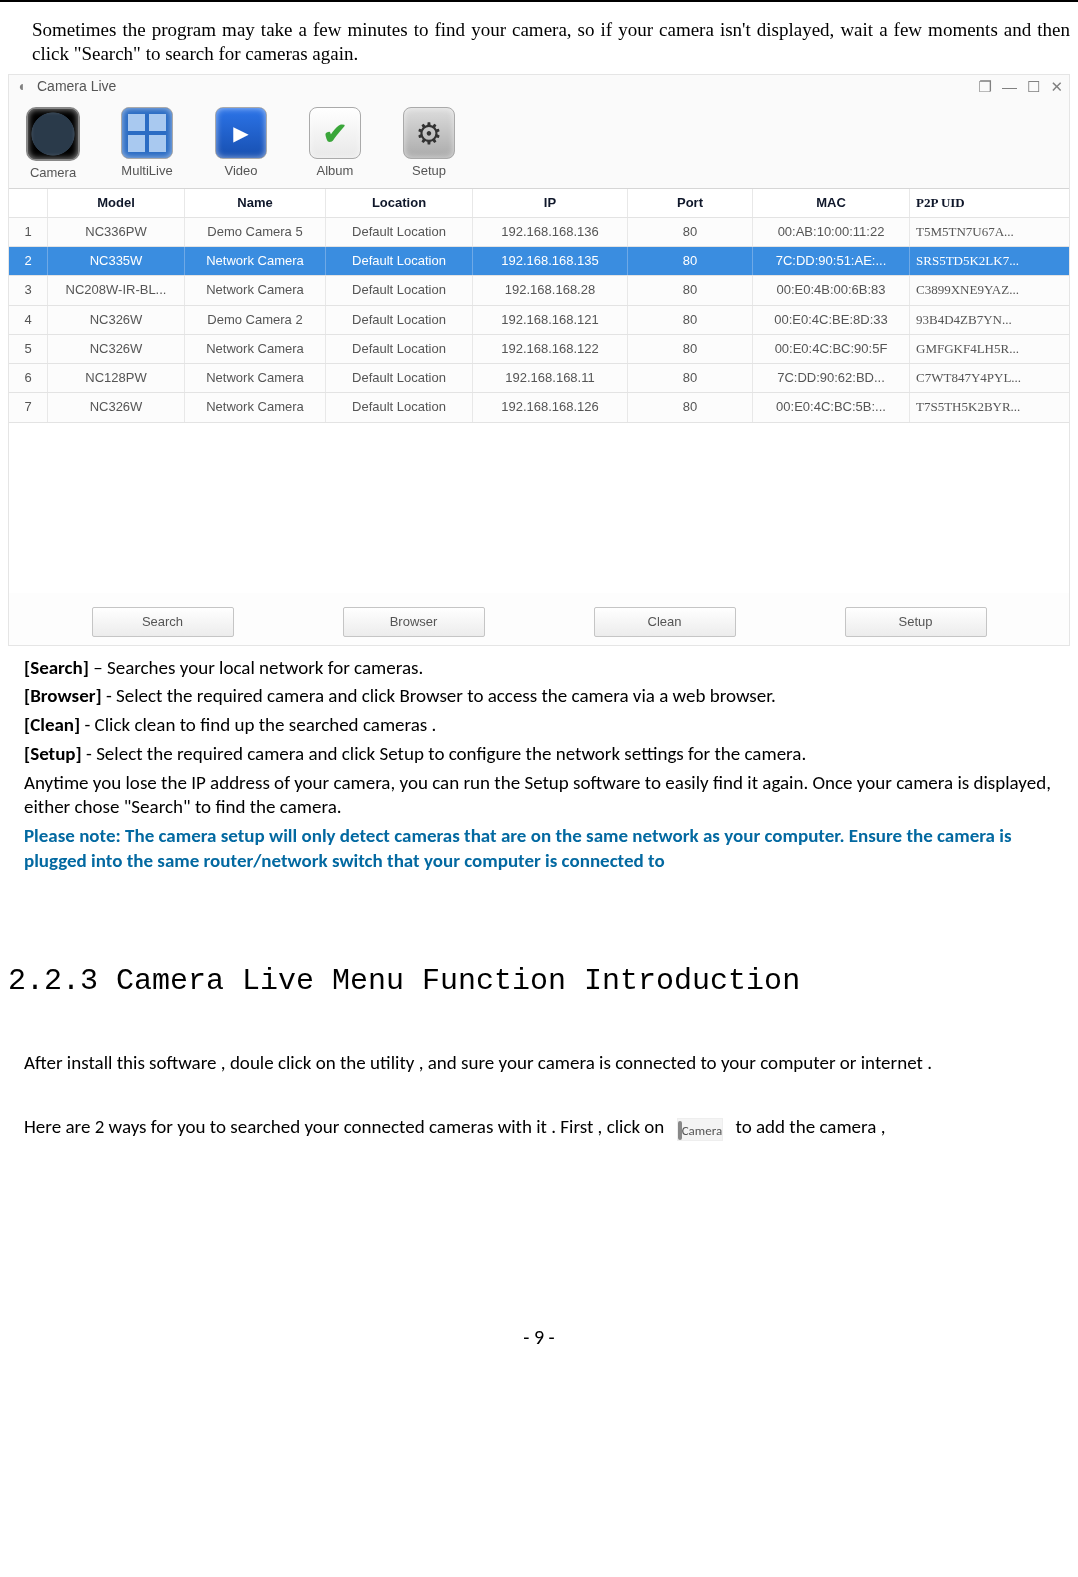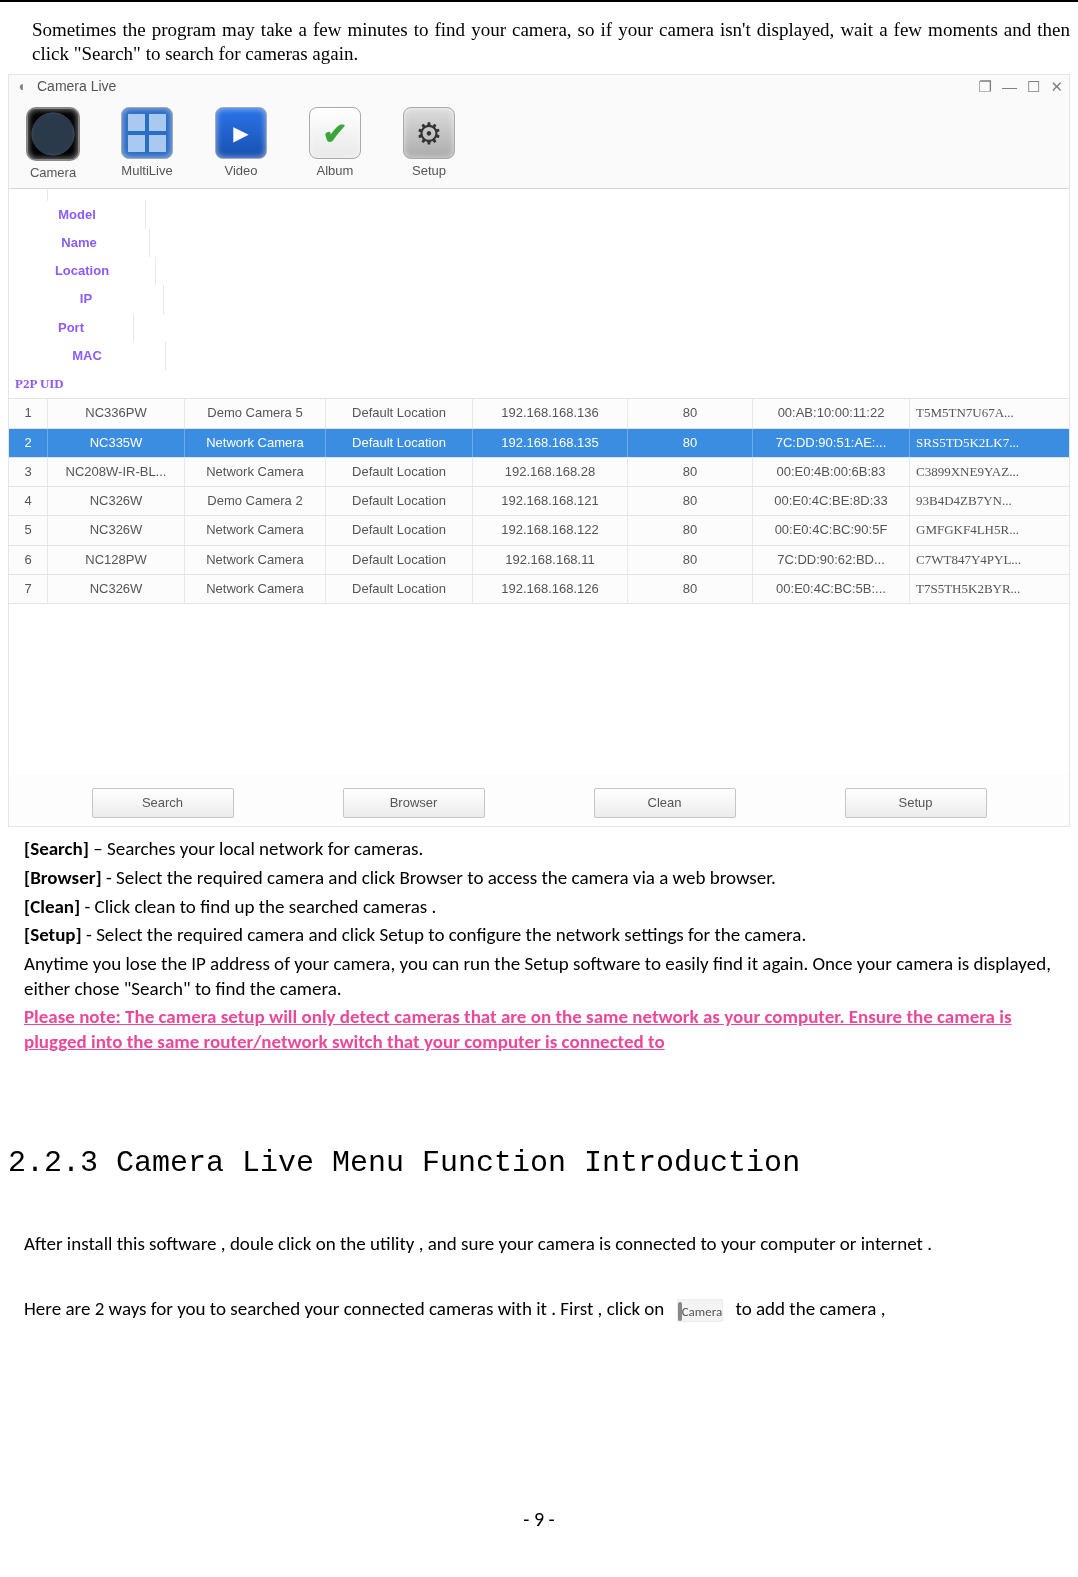--- a/index.html
+++ b/index.html
@@ -24,39 +24,39 @@
     linear-gradient(#a9c9f0,#a9c9f0) 0 100%/45% 45% no-repeat,
     linear-gradient(#a9c9f0,#a9c9f0) 100% 100%/45% 45% no-repeat;}
   .tbicon.video{background:linear-gradient(#2c74e8,#174fb0);}
   .tbicon.video::before{content:"▶";position:absolute;inset:0;display:flex;align-items:center;justify-content:center;color:#fff;font-size:20px;}
   .tbicon.album{background:linear-gradient(#fff,#e8e8e8);}
   .tbicon.album::before{content:"✔";position:absolute;inset:0;display:flex;align-items:center;justify-content:center;color:#3aa63a;font-size:30px;font-weight:bold;}
   .tbicon.setup{background:linear-gradient(#ddd,#aaa);}
   .tbicon.setup::before{content:"⚙";position:absolute;inset:0;display:flex;align-items:center;justify-content:center;color:#333;font-size:30px;}
   .grid{border-top:1px solid #d6d6d6;}
   .grow{display:flex;align-items:stretch;font-size:13px;border-bottom:1px solid #e3e3e3;}
-  .ghead{font-weight:bold;color:#8b5cf6;background:#fff;flex-direction:column;}
+  .ghead{font-weight:bold;color:#0f172a;background:#fff;}
   .gcell{padding:6px 4px;text-align:center;border-right:1px solid #e8e8e8;overflow:hidden;white-space:nowrap;}
   .c-idx{width:30px;}
   .c-model{width:128px;}
   .c-name{width:132px;}
   .c-loc{width:138px;}
   .c-ip{width:146px;}
   .c-port{width:116px;}
   .c-mac{width:148px;}
   .c-uid{flex:1;border-right:none;text-align:left;padding-left:6px;font-family:Liberation Serif, serif;}
   .grow.sel{background:#3a8de0;color:#fff;}
   .grow.sel .gcell{border-right-color:#6fa9e6;}
   .blank{height:170px;background:#fff;}
   .btnrow{display:flex;justify-content:space-around;padding:14px 40px 8px 40px;background:#fdfdfd;gap:24px;}
   .btn{width:140px;padding:6px 0;text-align:center;font-size:13px;color:#555;background:linear-gradient(#fff,#ececec);border:1px solid #c5c5c5;border-radius:2px;}
   .version{text-align:right;font-size:12px;color:#777;padding:2px 10px 6px 0;}
   
   .para{margin:4px 16px;line-height:1.3;}
-  .red{color:#ec4899;font-weight:bold;text-decoration:underline;}
+  .red{color:#0369a1;font-weight:bold;}
   h2.sec{font-family:Liberation Mono, monospace;font-weight:400;font-size:30px;margin:90px 0 50px 0;}
   .just{text-align:justify;}
   .inline-icon{display:inline-block;vertical-align:middle;margin:0 8px;}
   .inline-icon .mini{width:76px;text-align:center;font-size:13px;color:#555;background:#f4f4f4;padding:4px 0 2px 0;border:1px solid #eee;}
   .inline-icon .minicam{width:48px;height:48px;margin:0 auto 4px auto;border-radius:8px;background:radial-gradient(circle at 50% 50%,#2a3a4a 0 60%,#000 62% 100%);border:2px solid #888;}
   .footer{text-align:center;font-size:20px;}
 </style>
 </head>
 <body>
 

